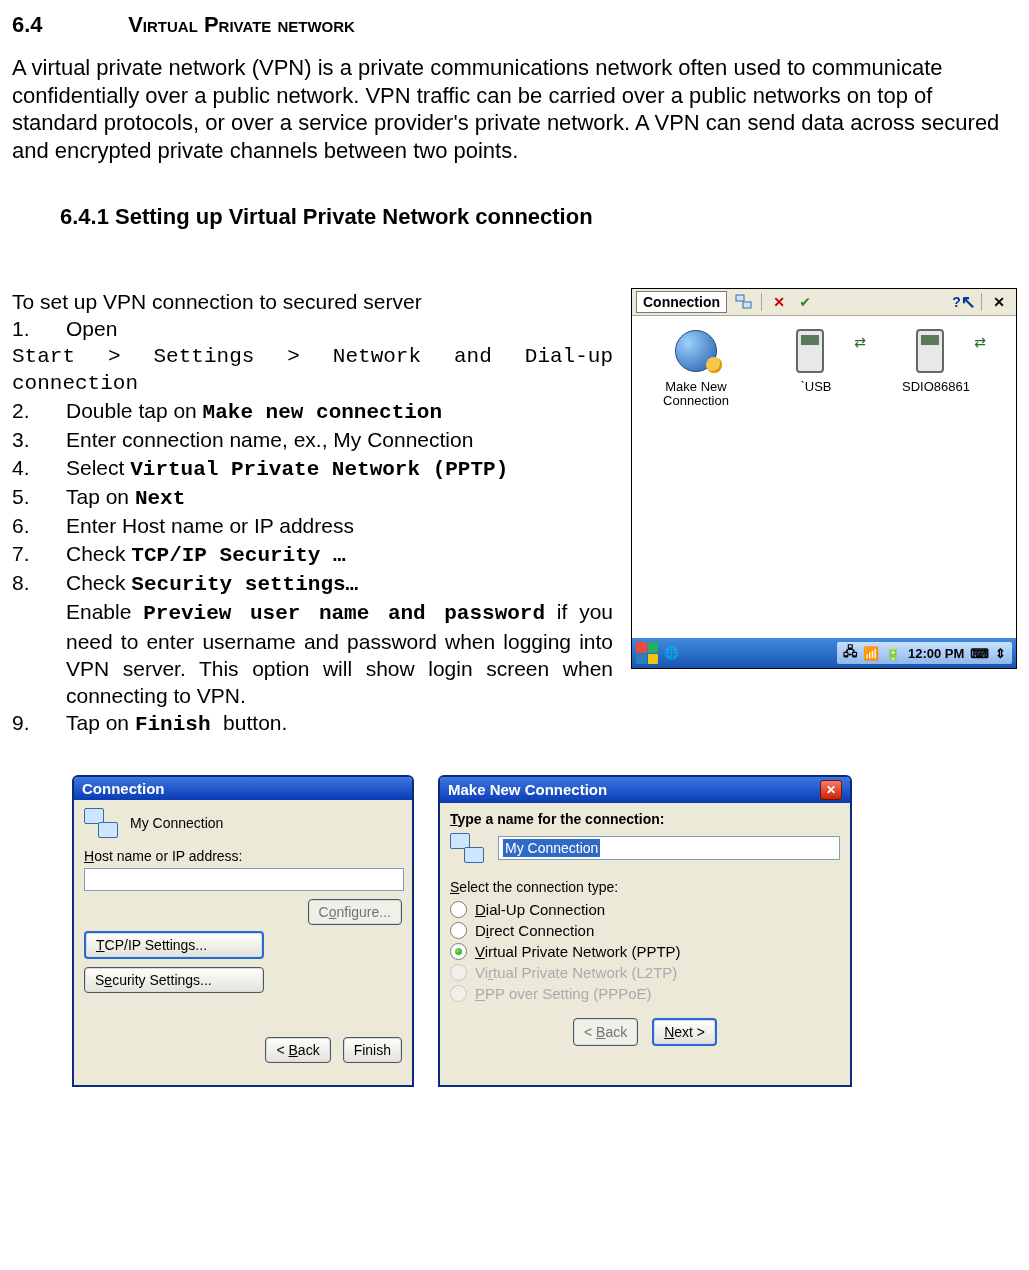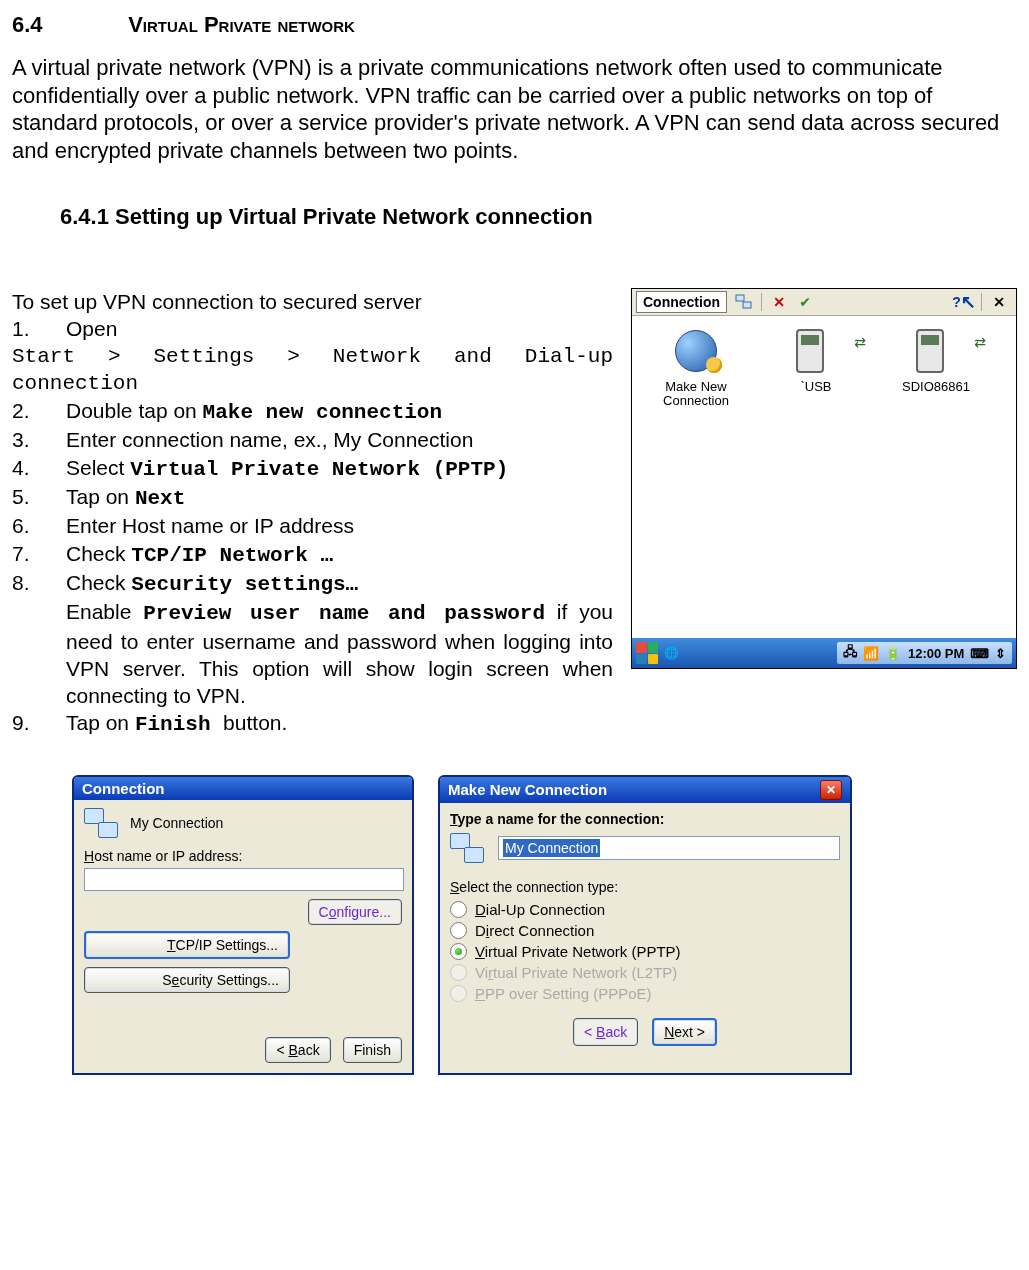--- a/index.html
+++ b/index.html
@@ -231,35 +231,35 @@
     border: 1px solid #7a1000;
     border-radius: 3px;
     color: #fff;
     display: flex;
     align-items: center;
     justify-content: center;
     font-size: 12px;
     font-weight: bold;
   }
   .win-body {
-    padding: 8px 10px 10px;
+    padding: 8px 10px 22px;
   }
   .xp-btn {
     border: 1px solid #555;
     border-radius: 4px;
     background: linear-gradient(to bottom, #fff, #e4e2d6);
     padding: 4px 10px;
     font-size: 14px;
     box-shadow: 0 0 0 1px #cde inset;
   }
   .xp-btn.default {
     border: 2px solid #2a6ad0;
   }
   .xp-btn[disabled], .xp-btn.disabled {
-    color: #6d28d9;
+    color: #737373;
     background: #f0efe8;
   }
   .u { text-decoration: underline; }
 
   
   .winA { width: 342px; }
   .winA .row1 {
     display: flex;
     align-items: center;
     gap: 12px;
@@ -287,22 +287,22 @@
     padding: 2px 4px;
     font-family: "Arial", sans-serif;
     font-size: 14px;
   }
   .winA .conf-row {
     display: flex;
     justify-content: flex-end;
     margin: 8px 0 6px;
   }
   .winA .btn-wide {
-    width: 206px;
-    text-align: right;
+    width: 180px;
+    text-align: left;
     margin-bottom: 8px;
   }
   .winA .btn-wide.def {
     border: 2px solid #2a6ad0;
   }
   .winA .bottom-btns {
     display: flex;
     gap: 12px;
     justify-content: flex-end;
     margin-top: 36px;
@@ -403,21 +403,21 @@
 
     <div class="step-line">
       <span class="num-col">5.</span><span class="step-body"><span>Tap on </span><span class="mono bold">Next</span></span>
     </div>
 
     <div class="step-line">
       <span class="num-col">6.</span><span class="step-body">Enter Host name or IP address</span>
     </div>
 
     <div class="step-line">
-      <span class="num-col">7.</span><span class="step-body"><span>Check </span><span class="mono bold">TCP/IP Network …</span></span>
+      <span class="num-col">7.</span><span class="step-body"><span>Check </span><span class="mono bold">TCP/IP Security …</span></span>
     </div>
 
     <div class="step-line">
       <span class="num-col">8.</span><span class="step-body"><span>Check </span><span class="mono bold">Security settings…</span></span>
     </div>
     <div class="indent-body">
       <span>Enable </span><span class="mono bold">Preview user name and password</span><span> if you need to enter username and password when logging into VPN server. This option will show login screen when connecting to VPN.</span>
     </div>
 
     <div class="step-line">

